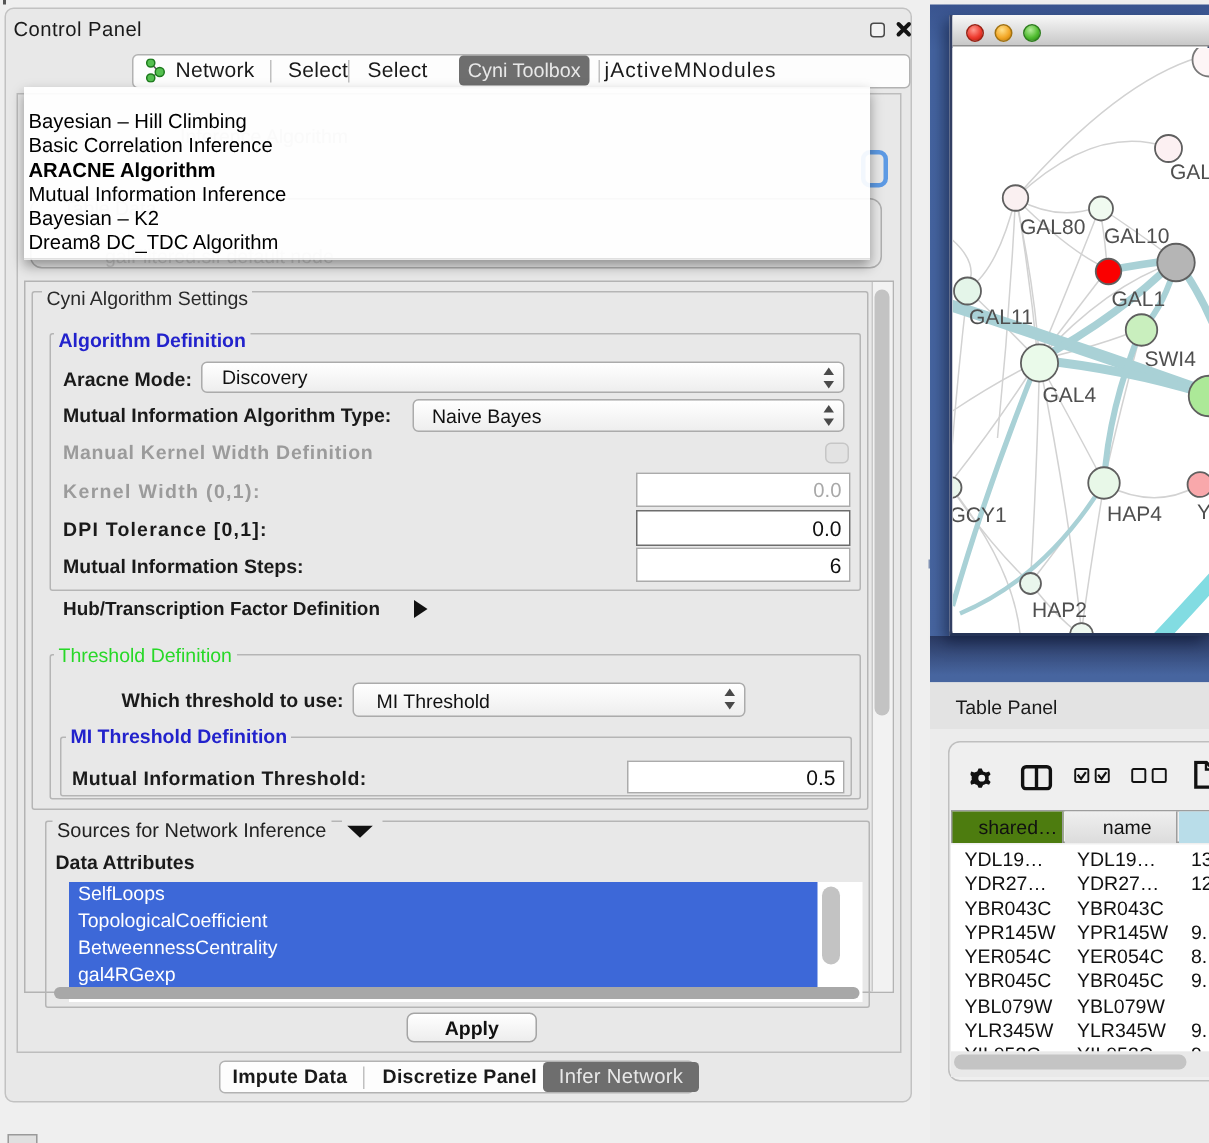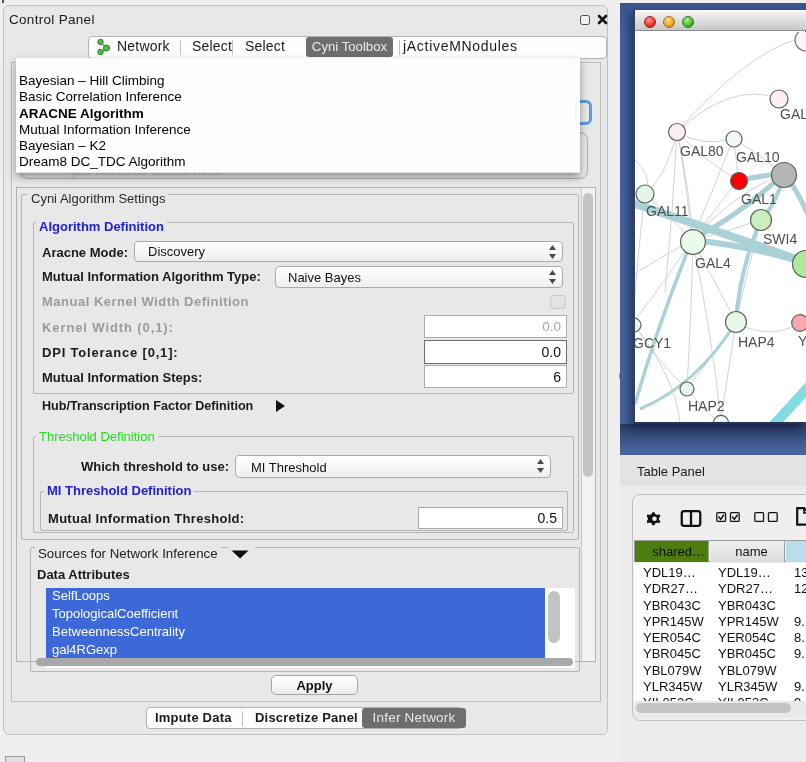--- a/index.html
+++ b/index.html
@@ -117,21 +117,21 @@
 <div class="abs tfield" style="left:424px;top:365px;width:143px;height:23px;line-height:22px;font-size:14px;">6</div>
 
 <div class="abs lbl" style="left:42px;top:399px;font-size:12.6px;">Hub/Transcription Factor Definition</div>
 <svg class="abs" style="left:274px;top:399px;" width="12" height="14">
     <polygon points="2,1 11,7 2,13" fill="#111"></polygon>
   </svg>
 
 <div class="abs group" style="left:33px;top:436px;width:541px;height:97px;"></div>
 <div class="abs gtitle" style="left:36px;top:429px;color:#28d828;font-weight:normal;">Threshold Definition</div>
 <div class="abs lbl" style="left:81px;top:459px;">Which threshold to use:</div>
-<div class="abs combo" style="left:235px;top:455px;width:316px;height:23px;">
+<div class="abs combo" style="left:235px;top:455px;width:262px;height:23px;">
     <span style="position:absolute;left:15px;top:4px;">MI Threshold</span>
     <svg class="ar" viewBox="0 0 9 16">
       <polygon points="4.5,1 8,6 1,6" fill="#4a4a4a"></polygon>
       <polygon points="4.5,15 8,10 1,10" fill="#4a4a4a"></polygon>
     </svg>
   </div>
 
 <div class="abs group" style="left:40px;top:491px;width:528px;height:40px;"></div>
 <div class="abs gtitle" style="left:44px;top:483px;color:#2222cc;font-weight:bold;">MI Threshold Definition</div>
 <div class="abs lbl" style="left:48px;top:511px;letter-spacing:0.3px;">Mutual Information Threshold:</div>

